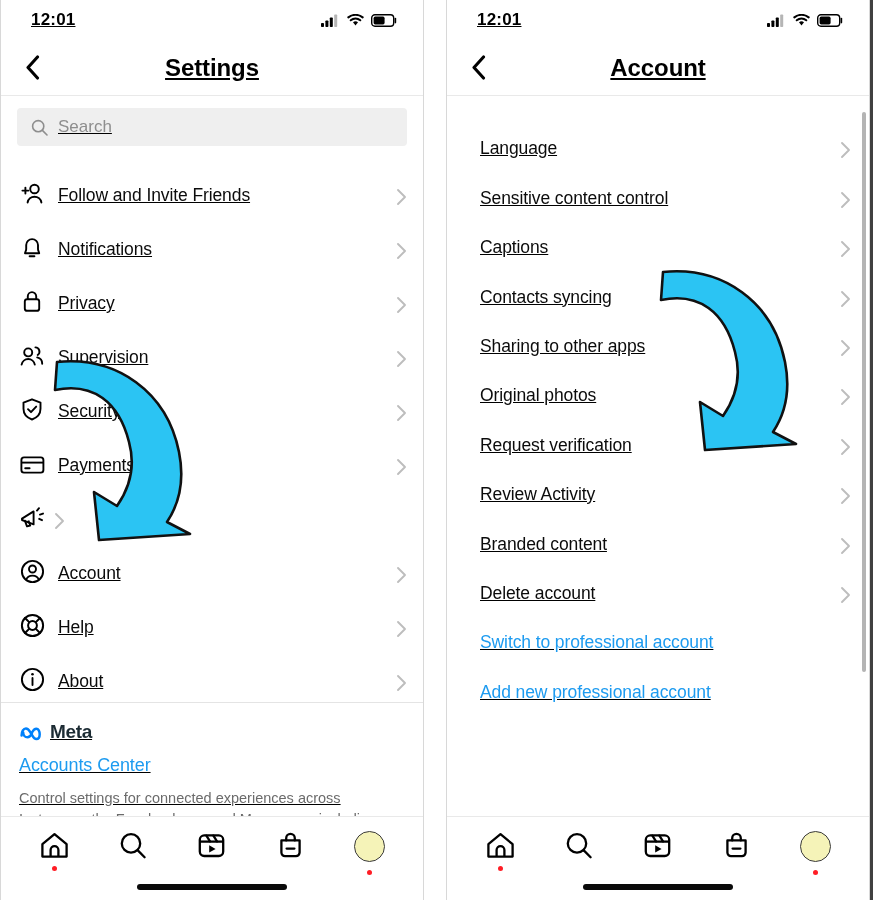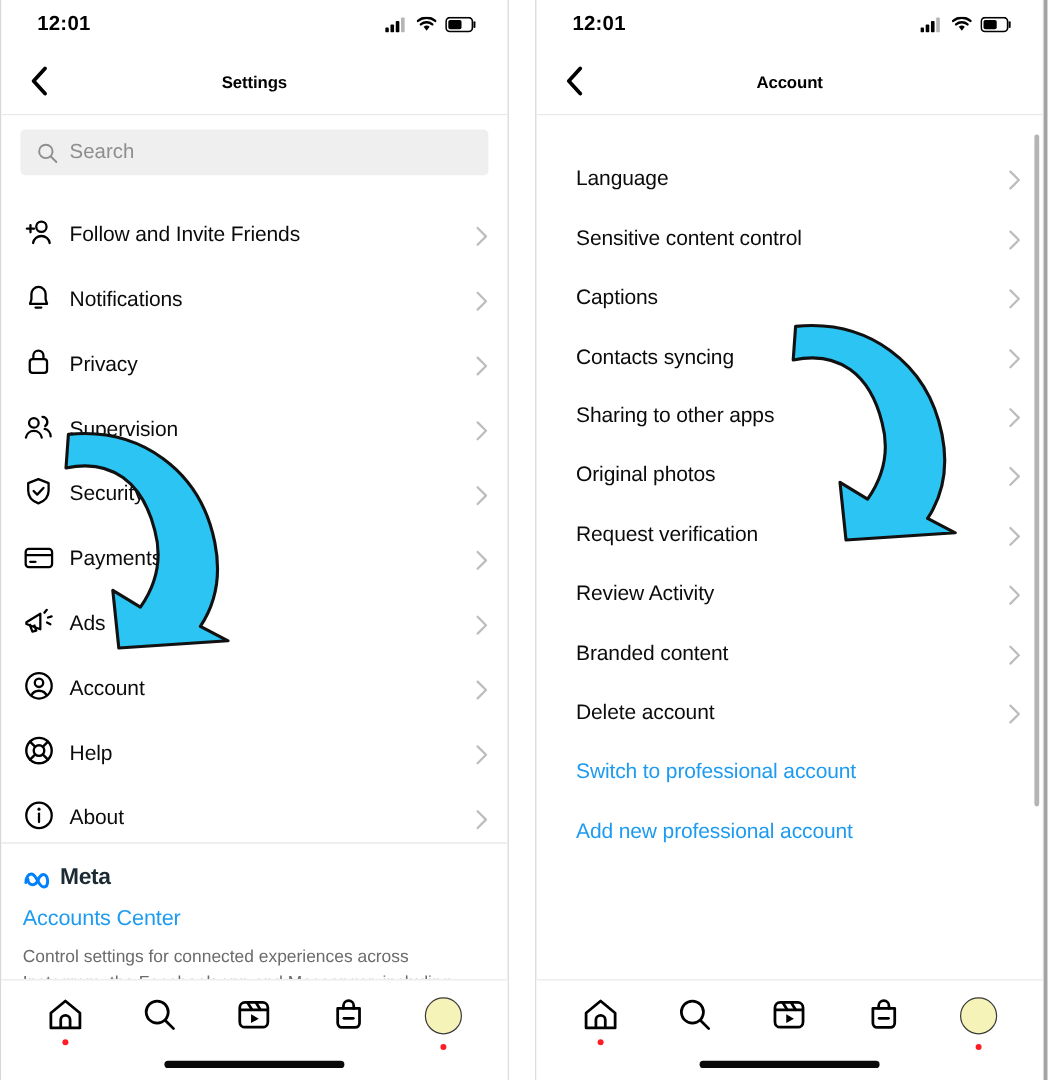--- a/index.html
+++ b/index.html
@@ -2,21 +2,21 @@
 <html><head>
 <meta charset="utf-8">
 <style>
   * { margin:0; padding:0; box-sizing:border-box; }
   html,body {
     width:873px; height:900px;
     background:#ffffff;
     font-family:"Liberation Sans", sans-serif;
     overflow:hidden;
   }
-  .stage { position:relative; width:873px; height:900px; display:flex; background:#a3a3a3; }
+  .stage { position:relative; width:873px; height:900px; display:flex; background:#404040;text-decoration:underline; }
 
   .phone {
     position:relative;
     width:424px;
     height:900px;
     background:#ffffff;
     border-left:1px solid #d8d8d8;
     border-right:1px solid #d8d8d8;
     overflow:hidden;
     display:flex;
@@ -46,21 +46,21 @@
     align-items:center;
     border-bottom:1px solid #e9e9e9;
   }
   .back-btn {
     position:absolute; left:14px; top:50%; transform:translateY(-50%);
     width:34px; height:34px; display:flex; align-items:center; justify-content:center;
     cursor:pointer;
   }
   .nav-title {
     width:100%; text-align:center;
-    font-size:14px; font-weight:700; color:#000; letter-spacing:-0.1px;
+    font-size:24px; font-weight:700; color:#000; letter-spacing:-0.1px;
   }
 
   
   .body-scroll {
     flex:1 1 auto;
     position:relative;
     overflow:hidden;
   }
 
   
@@ -277,21 +277,20 @@
       </div>
 
       <div class="row">
         <span class="ico">
           <svg width="27" height="24" viewBox="0 0 27 24">
             <path d="M3 12.6 L14.6 5.4 v13 L3 14 Z" fill="none" stroke="#000" stroke-width="1.9" stroke-linejoin="round"></path>
             <path d="M5.6 14 L8 20.4 l3.2-.9 -1.8-5" fill="none" stroke="#000" stroke-width="1.9" stroke-linejoin="round"></path>
             <path d="M18 4.6 l2-2.4 M21 8.6 l3-1 M20.2 12.8 l2.8 1.4" stroke="#000" stroke-width="1.9" stroke-linecap="round"></path>
           </svg>
         </span>
-        <span class="label">Ads</span>
         <span class="chev">
           <svg width="11" height="18" viewBox="0 0 11 18">
               <path d="M2 2 L9 9 L2 16" stroke="#bdbdbd" stroke-width="1.9" fill="none" stroke-linecap="round" stroke-linejoin="round"></path>
             </svg>
         </span>
       </div>
 
       <div class="row">
         <span class="ico">
           <svg width="25" height="25" viewBox="0 0 25 25">

